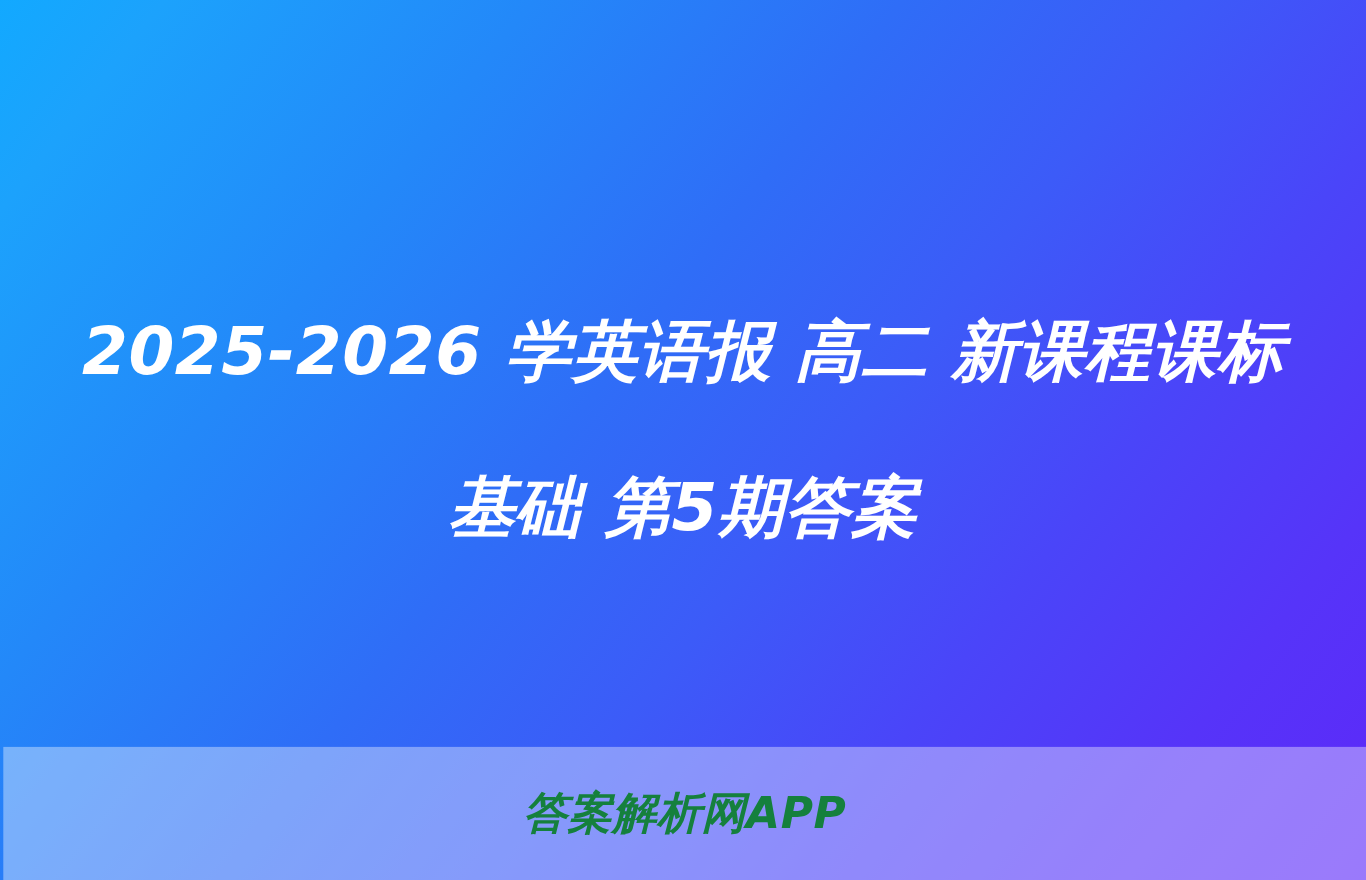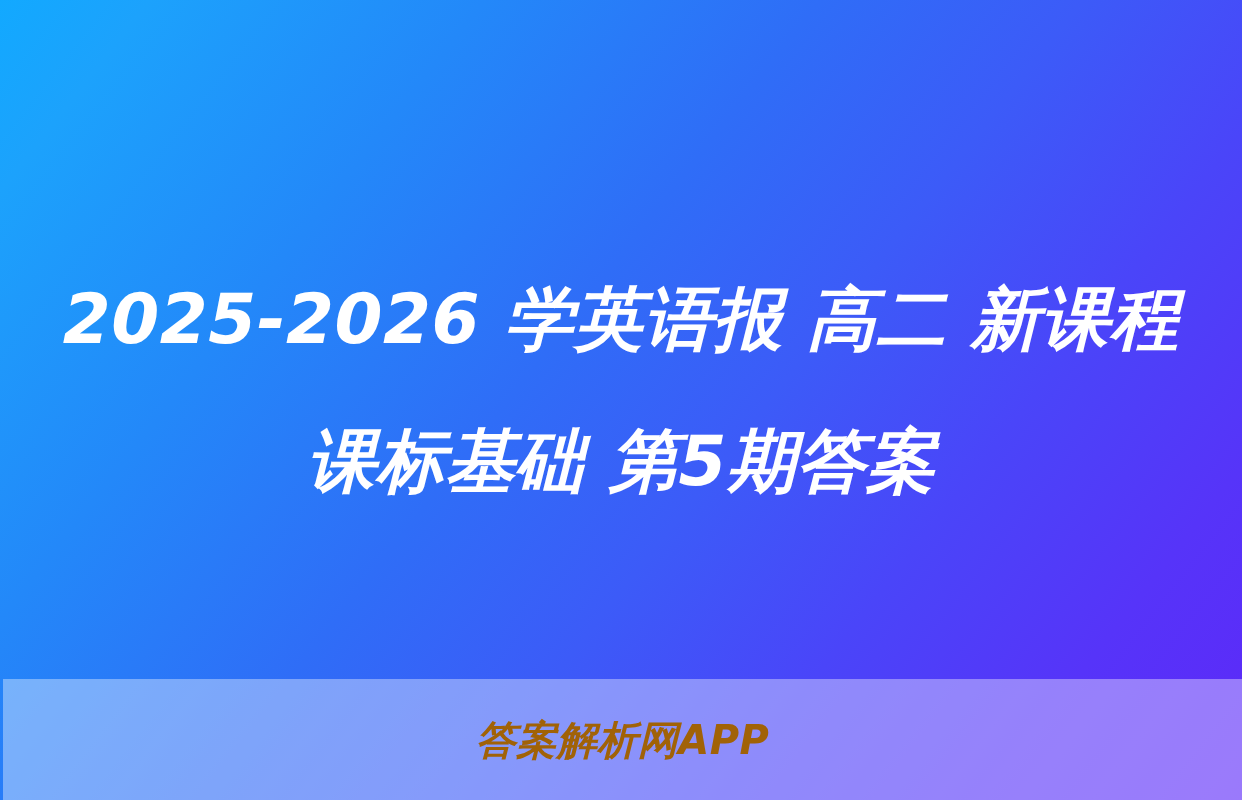--- a/index.html
+++ b/index.html
@@ -48,21 +48,21 @@
     padding: 0 56px;
     box-sizing: border-box;
   }
 
   .title-text {
     margin: 0;
     width: 100%;
     text-align: center;
     color: #ffffff;
     font-family: "DejaVu Sans", "Liberation Sans", sans-serif;
-    font-size: 69px;
+    font-size: 60px;
     line-height: 142px;
     font-weight: 700;
     font-style: italic;
     letter-spacing: 0.5px;
     word-break: break-word;
     text-rendering: geometricPrecision;
   }
 
   
   .watermark-band {
@@ -72,21 +72,21 @@
     top: 679px;
     bottom: 0;
     background: rgba(255, 255, 255, 0.38);
     display: flex;
     align-items: center;
     justify-content: center;
   }
 
   .watermark-text {
     margin: 0;
-    color: #a16207;
+    color: #15803d;
     font-family: "DejaVu Sans", "Liberation Sans", sans-serif;
     font-size: 40px;
     line-height: 1;
     font-weight: 700;
     font-style: italic;
     letter-spacing: 0.5px;
     white-space: nowrap;
   }
 </style>
 </head>

